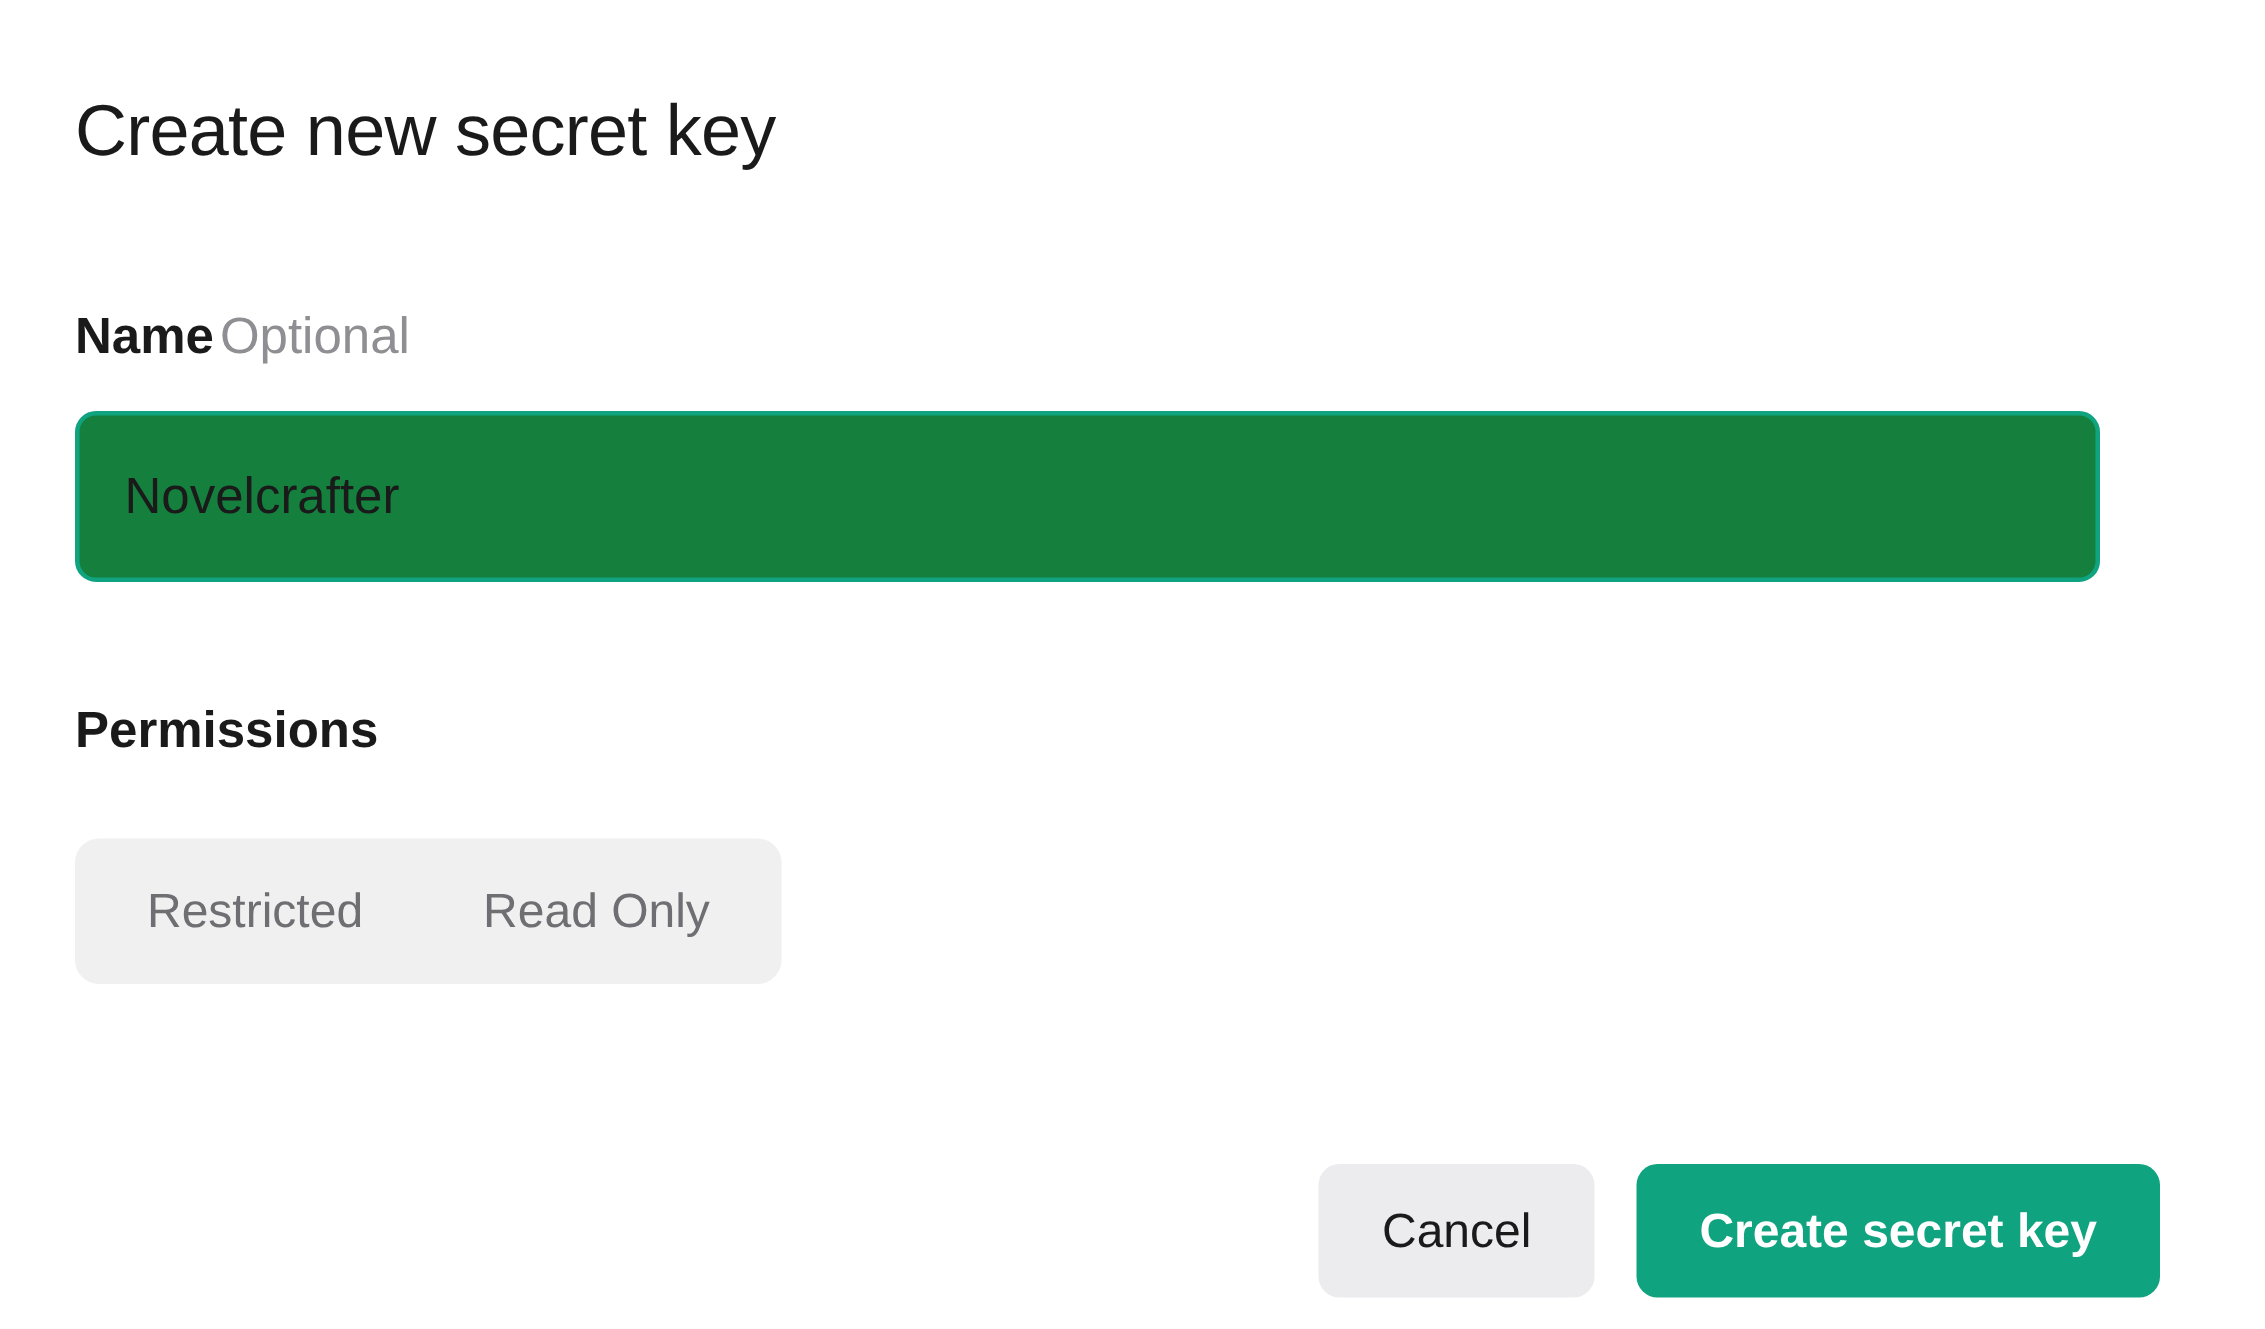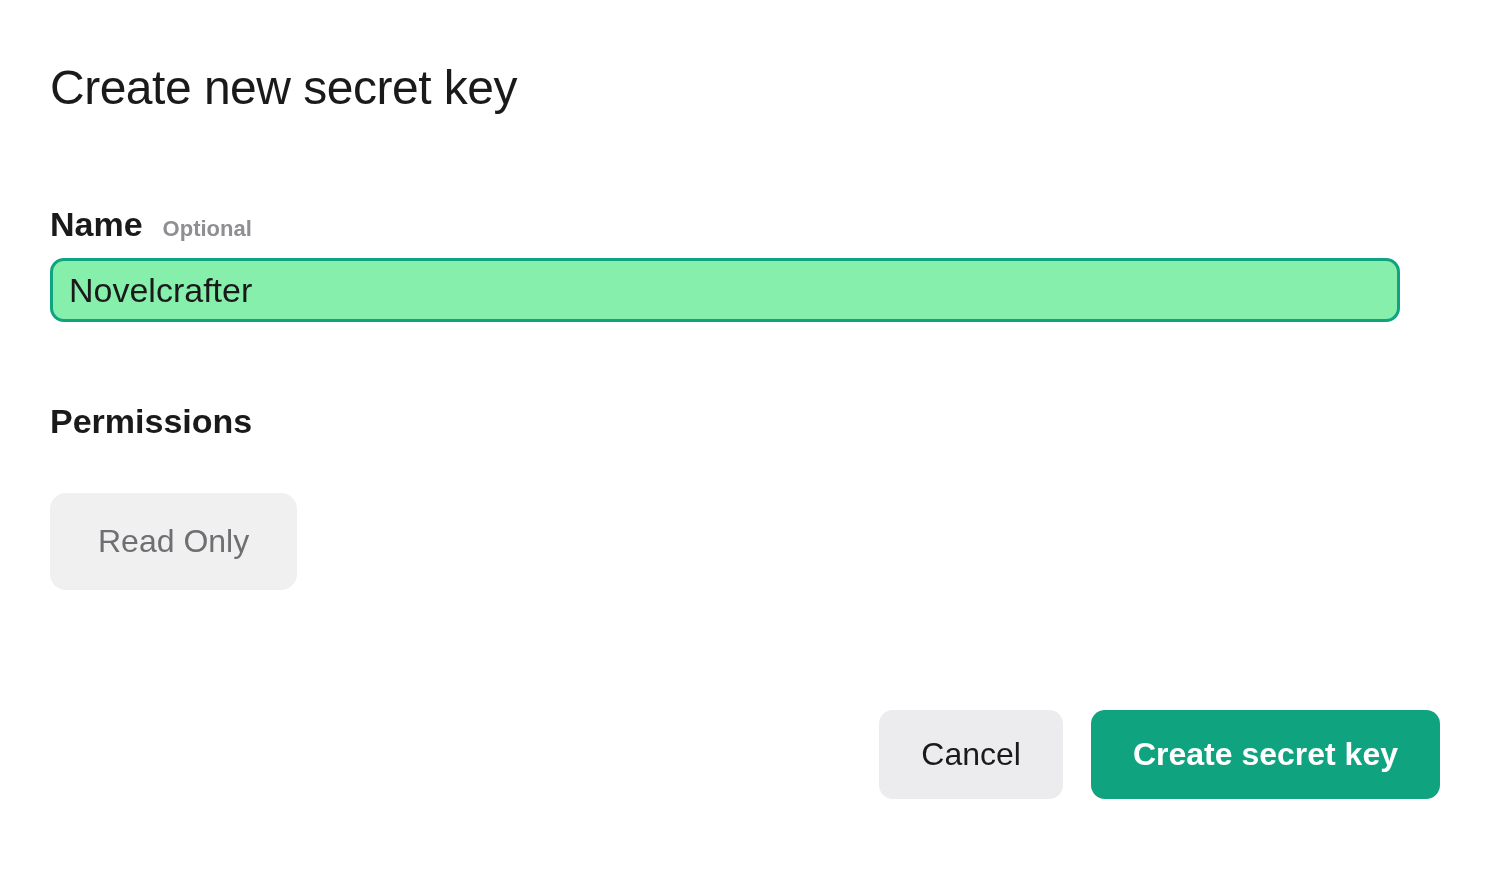--- a/index.html
+++ b/index.html
@@ -17,44 +17,44 @@
     .dialog-title {
       font-size: 48px;
       font-weight: 400;
       color: #1a1a1a;
       margin-bottom: 90px;
       letter-spacing: -0.5px;
     }
     .field-label-row {
       display: flex;
       align-items: baseline;
-      gap: 20px;
-      margin-bottom: 14px;
+      gap: 4px;
+      margin-bottom: 30px;
     }
     .field-label {
       font-size: 34px;
       font-weight: 700;
       color: #1a1a1a;
     }
     .field-optional {
-      font-size: 22px;
-      font-weight: 700;
+      font-size: 34px;
+      font-weight: 400;
       color: #8e8e93;
     }
     .name-input {
       width: 100%;
       max-width: 1350px;
-      height: 64px;
+      height: 114px;
       border: 3px solid #10a37f;
       border-radius: 14px;
-      padding: 0 16px;
+      padding: 0 30px;
       font-size: 34px;
       color: #1a1a1a;
       outline: none;
-      background: #86efac;
+      background: #15803d;
       margin-bottom: 80px;
       font-family: inherit;
     }
     .section-label {
       font-size: 34px;
       font-weight: 700;
       color: #1a1a1a;
       margin-bottom: 52px;
     }
     .segmented-control {
@@ -117,20 +117,21 @@
 <div class="field-label-row">
   <span class="field-label">Name</span>
   <span class="field-optional">Optional</span>
 </div>
 
 <input type="text" class="name-input" value="Novelcrafter" style="">
 
 <div class="section-label">Permissions</div>
 
 <div class="segmented-control">
+  <button class="segment">Restricted</button>
   <button class="segment">Read Only</button>
 </div>
 
 <div class="actions-row">
   <button class="btn btn-cancel">Cancel</button>
   <button class="btn btn-primary">Create secret key</button>
 </div>
 
 
 

